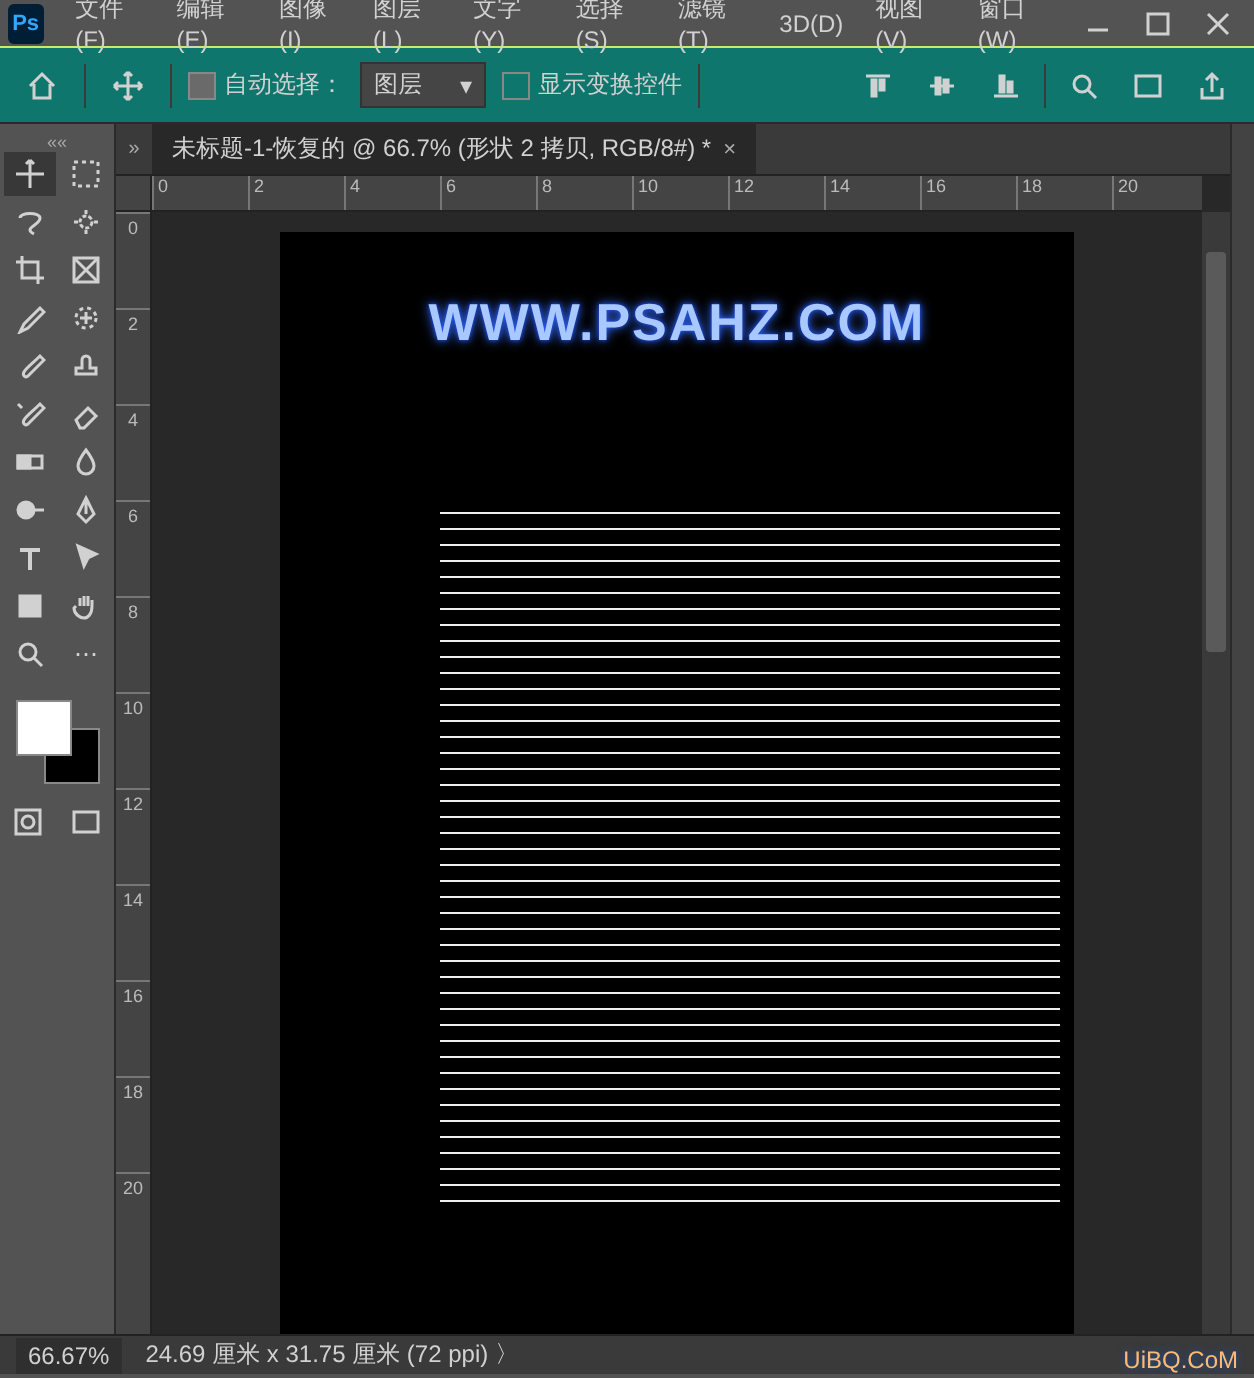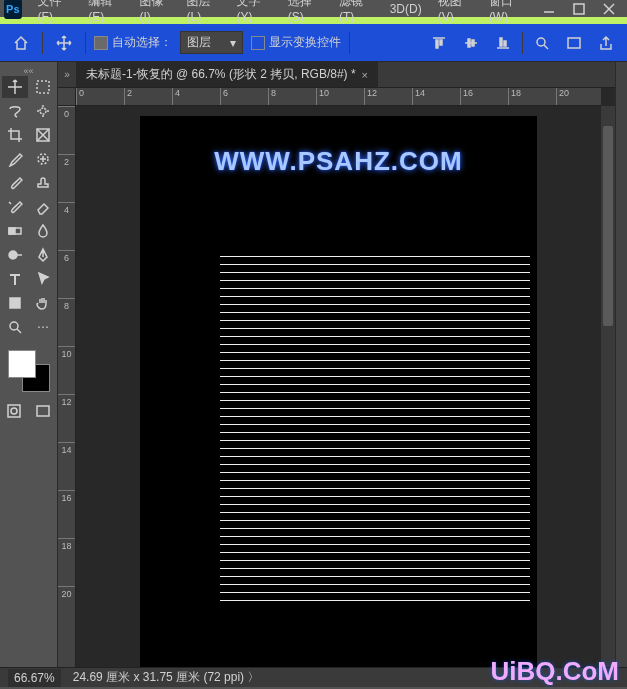--- a/index.html
+++ b/index.html
@@ -1,22 +1,22 @@
 <!DOCTYPE html>
 <html><head>
 <meta charset="utf-8">
 <style>
 *{margin:0;padding:0;box-sizing:border-box;font-family:"Microsoft YaHei",Arial,sans-serif;font-size:12px;color:#d1d1d1;user-select:none}
 body{background:#535353;width:627px;height:689px;overflow:hidden;position:relative}
-.menubar{height:24px;background:#535353;display:flex;align-items:center;padding:0 4px;border-bottom:7px solid #bef264}
+.menubar{height:24px;background:#535353;display:flex;align-items:center;padding:0 4px;border-bottom:1px solid #bef264}
 .ps-logo{width:20px;height:20px;background:#001e36;color:#31a8ff;display:flex;align-items:center;justify-content:center;font-weight:bold;font-size:11px;border-radius:3px;margin-right:8px}
 .menu-item{padding:0 8px;height:22px;display:flex;align-items:center;cursor:default}
 .win-controls{margin-left:auto;display:flex;gap:2px}
 .win-btn{width:28px;height:20px;display:flex;align-items:center;justify-content:center;color:#aaa}
-.optbar{height:38px;background:#1d4ed8;display:flex;align-items:center;padding:0 8px;gap:8px;border-bottom:1px solid #2a2a2a}
+.optbar{height:38px;background:#0f766e;display:flex;align-items:center;padding:0 8px;gap:8px;border-bottom:1px solid #2a2a2a}
 .icon-btn{width:26px;height:26px;display:flex;align-items:center;justify-content:center;color:#d1d1d1;background:transparent;border:none}
 .vsep{width:1px;height:22px;background:#3a3a3a}
 .checkbox{width:14px;height:14px;border:1px solid #888;display:inline-block;margin-right:4px}
 .opt-label{display:flex;align-items:center}
 .dropdown{background:#454545;border:1px solid #333;padding:2px 6px;display:flex;align-items:center;gap:19px}
 .opt-right{margin-left:auto;display:flex;align-items:center;gap:6px}
 .main{display:flex;height:calc(100% - 24px - 38px - 22px)}
 .toolbox{width:58px;background:#535353;border-right:1px solid #2a2a2a;padding:4px 2px;display:flex;flex-direction:column}
 .tool-collapse{text-align:center;height:10px;color:#aaa;font-size:9px}
 .tool-grid{display:grid;grid-template-columns:1fr 1fr;gap:2px}
@@ -40,21 +40,21 @@
 .canvas-wrap{position:absolute;top:18px;left:18px;right:14px;bottom:0;background:#282828;display:flex;align-items:flex-start;justify-content:center;overflow:hidden;padding-top:10px}
 .canvas{width:397px;height:560px;background:#000;position:relative}
 .watermark{position:absolute;top:30px;left:0;right:0;text-align:center;font-size:26px;font-weight:bold;color:#a8c8ff;text-shadow:0 0 6px #3a6fff,0 0 2px #0040ff;letter-spacing:1px}
 .lines{position:absolute;top:140px;left:80px;width:310px}
 .lines div{height:1px;background:#eee;margin-bottom:7px}
 .scroll-v{position:absolute;top:18px;right:0;bottom:0;width:14px;background:#3a3a3a}
 .scroll-thumb{position:absolute;top:20px;left:2px;right:2px;height:200px;background:#5a5a5a;border-radius:2px}
 .panel-edge{width:12px;background:#434343;border-left:1px solid #2a2a2a}
 .statusbar{height:20px;background:#3a3a3a;display:flex;align-items:center;padding:0 8px;gap:12px;font-size:11px;border-top:1px solid #222}
 .status-zoom{background:#2f2f2f;padding:2px 6px}
-.uibq{position:absolute;bottom:2px;right:8px;font-size:26px;font-weight:bold;color:#f0abfc;text-shadow:0 0 4px rgba(0,100,255,.6)}
+.uibq{position:absolute;bottom:2px;right:8px;font-size:12px;font-weight:normal;color:#fdba74;text-shadow:0 0 4px rgba(0,100,255,.6)}
 svg{width:16px;height:16px;stroke:currentColor;fill:none;stroke-width:1.5}
 </style>
 </head>
 <body>
 
 <div class="menubar">
   <div class="ps-logo">Ps</div>
   <div class="menu-item">文件(F)</div>
   <div class="menu-item">编辑(E)</div>
   <div class="menu-item">图像(I)</div>

